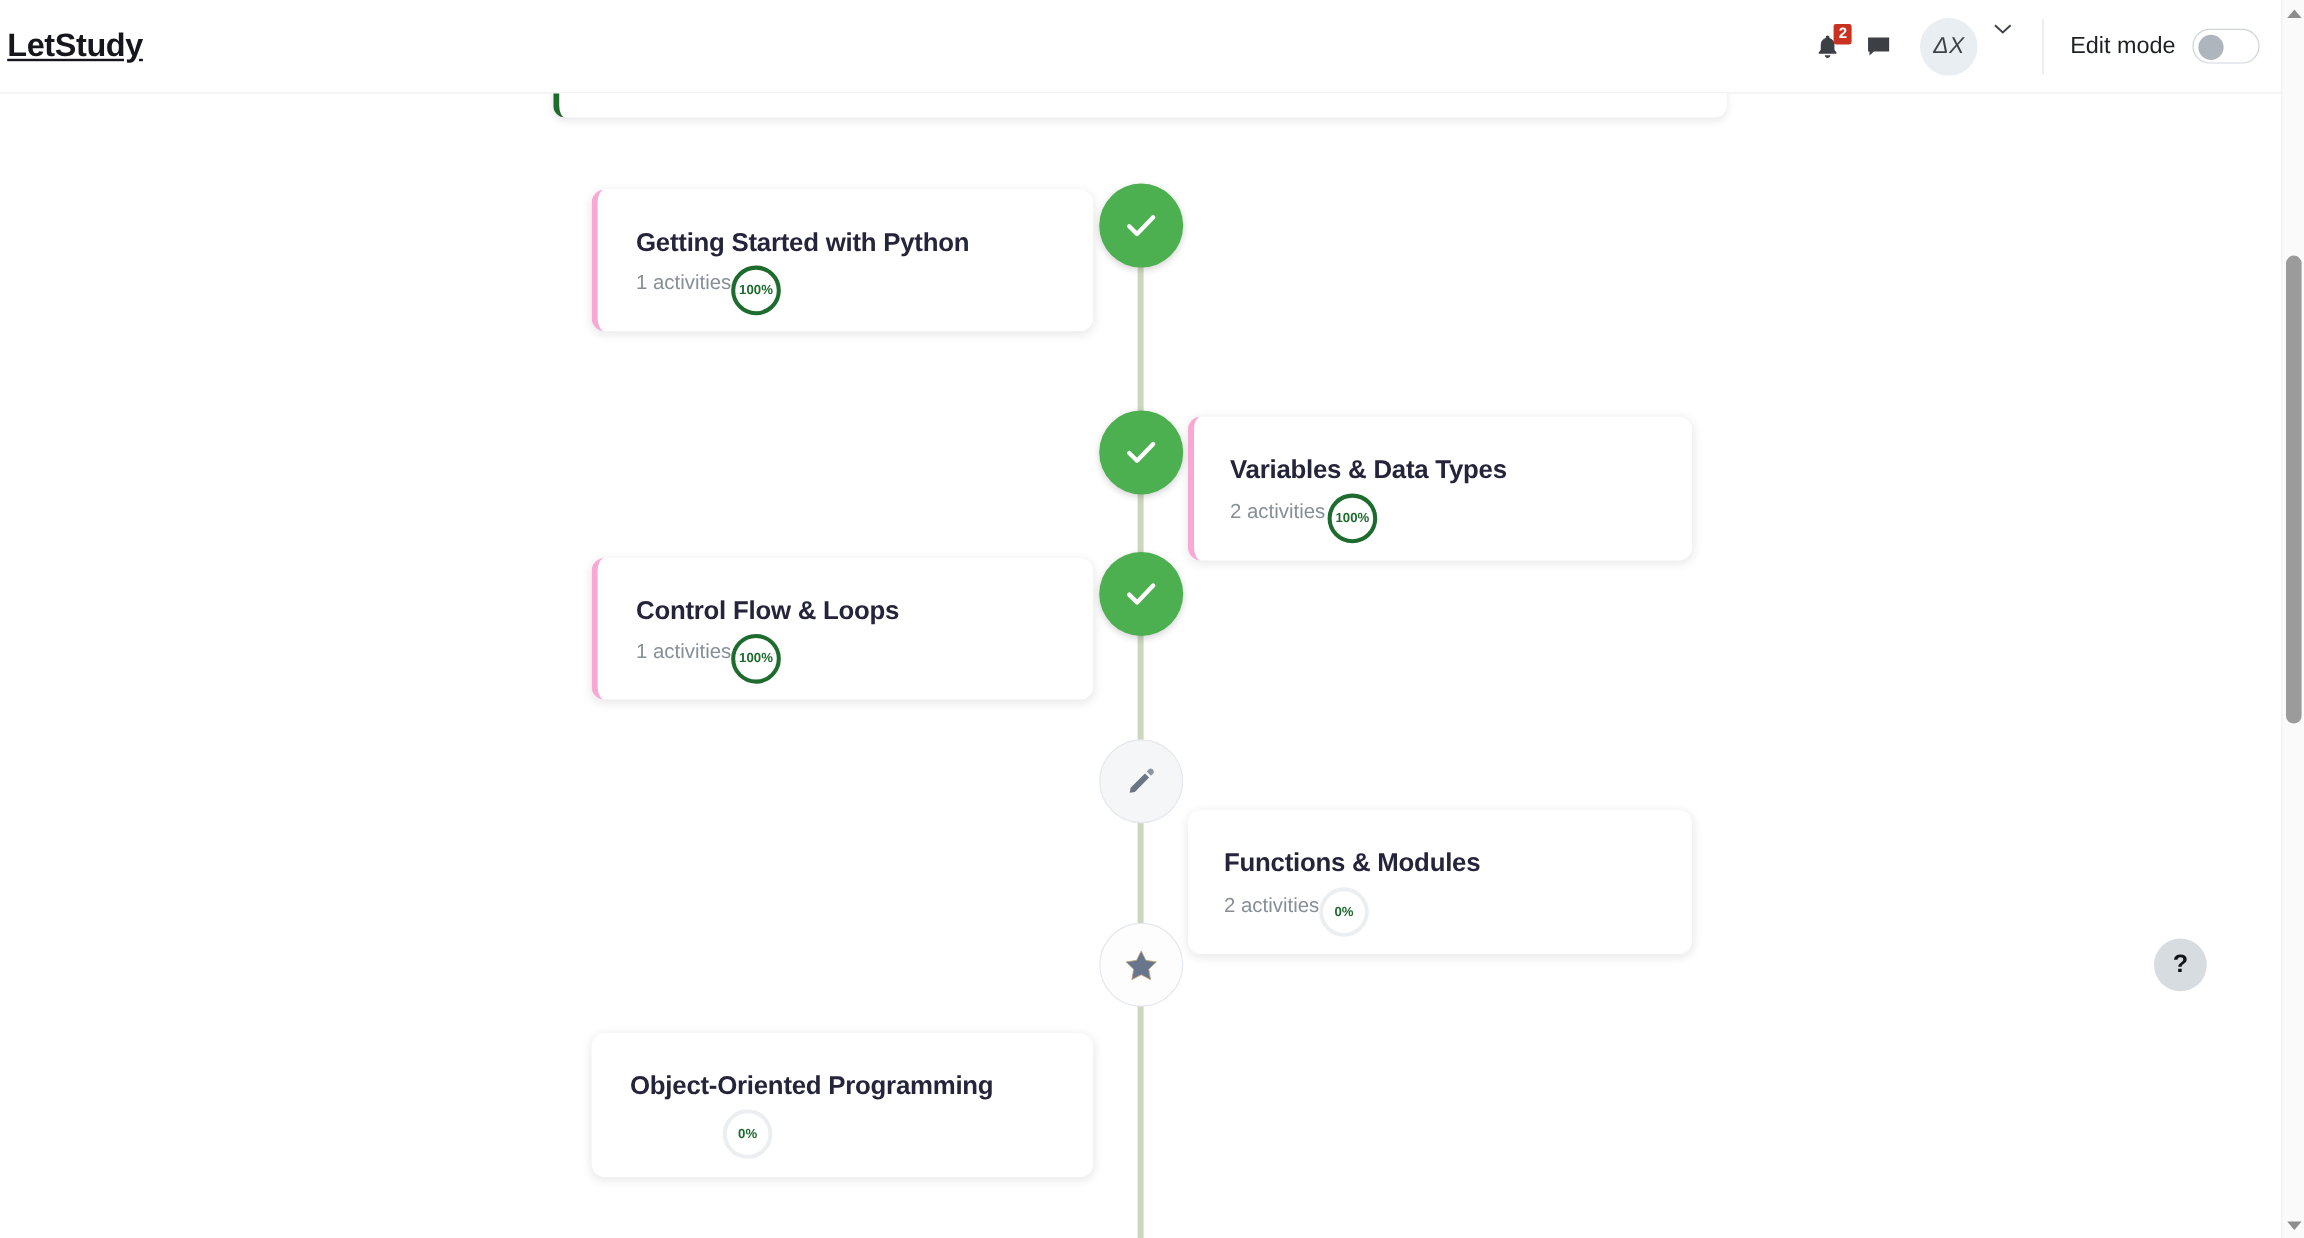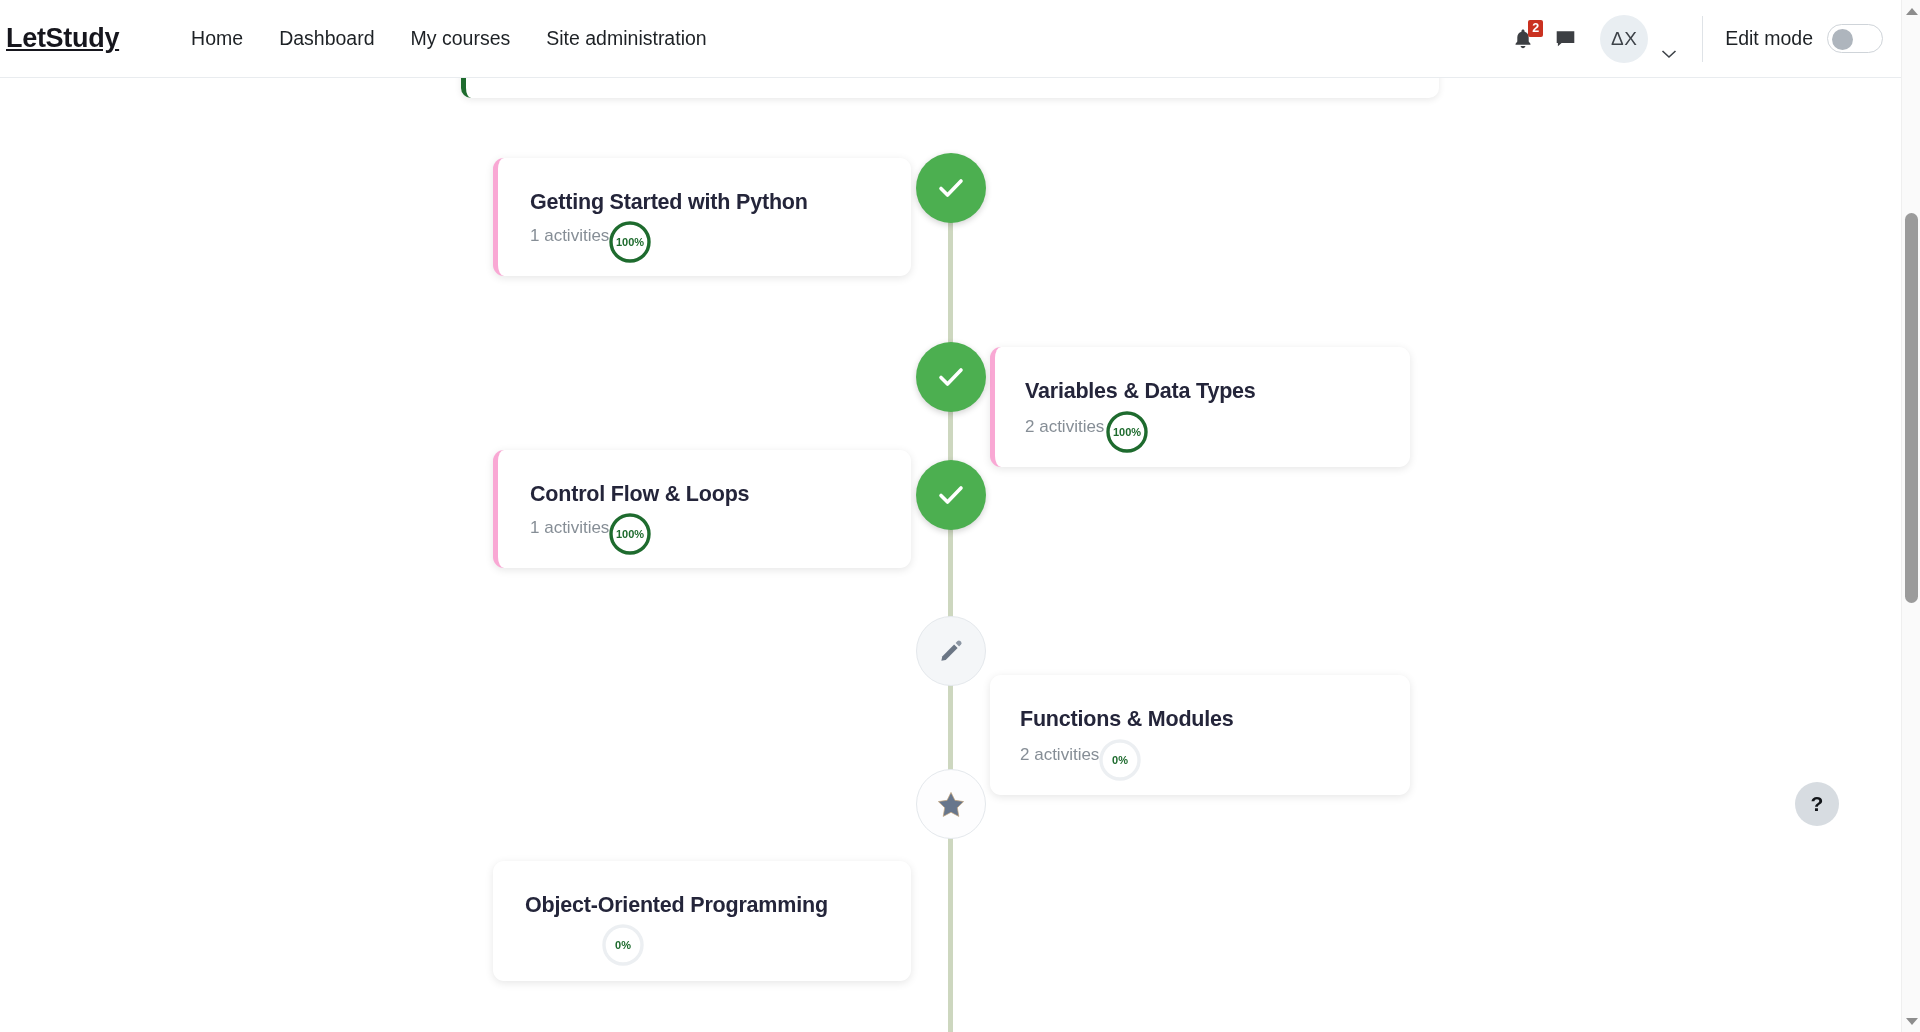--- a/index.html
+++ b/index.html
@@ -56,22 +56,22 @@
     color: #fff;
     font-size: 12.5px;
     font-weight: 600;
     line-height: 1;
     padding: 2px 4px 3px 4px;
     border-radius: 2px;
     min-width: 15px;
     text-align: center;
   }
   .avatar-wrap {
-    display: flex; align-items: flex-end;
-    margin-left: 14px; cursor: pointer;
+    display: flex; align-items: flex-start;
+    margin-left: 14px; cursor: pointer; font-style: italic;
   }
   .avatar {
     width: 48px; height: 48px;
     border-radius: 50%;
     background: #e9eef2;
     display: flex; align-items: center; justify-content: center;
     font-size: 19px;
     color: #3d4248;
     letter-spacing: 0.5px;
   }
@@ -269,26 +269,20 @@
     border-radius: 7px;
     cursor: pointer;
   }
 </style>
 </head>
 <body>
 
 <div class="navbar">
   <a class="brand" href="#">LetStudy</a>
 
-  <nav class="nav-links">
-    <a class="nav-link" href="#">Home</a>
-    <a class="nav-link" href="#">Dashboard</a>
-    <a class="nav-link" href="#">My courses</a>
-    <a class="nav-link" href="#">Site administration</a>
-  </nav>
 
   <div class="nav-right">
 
     <button class="icon-btn">
       <svg class="bell-svg" width="20" height="22" viewBox="0 0 20 22">
         <path d="M10 1.6c-.85 0-1.55.7-1.55 1.55v.6C5.9 4.4 4.3 6.6 4.3 9.3v4.1l-1.7 2.4c-.3.43 0 1.03.53 1.03h13.74c.53 0 .83-.6.53-1.03l-1.7-2.4V9.3c0-2.7-1.6-4.9-4.15-5.55v-.6c0-.85-.7-1.55-1.55-1.55z"></path>
         <path d="M7.6 18.1c.2 1.3 1.25 2.2 2.4 2.2s2.2-.9 2.4-2.2H7.6z"></path>
       </svg>
       <span class="badge">2</span>
     </button>
@@ -364,21 +358,21 @@
         </svg>
         <span class="ring-label">100%</span>
       </div>
     </div>
     <div class="node done" style="left:916px; top:264px;">
       <svg width="30" height="22" viewBox="0 0 30 22" fill="none" stroke-width="3.6" stroke-linecap="round" stroke-linejoin="round">
         <path d="M5 11.5 L11.5 18 L25 4"></path>
       </svg>
     </div>
 
-    <div class="card left completed" style="top:372px; height:118px;">
+    <div class="card left completed" style="top:387px; height:118px;">
       <div class="title">Control Flow &amp; Loops</div>
       <div class="meta">1 activities</div>
       <div class="ring" style="left:110px; top:62px;">
         <svg width="44" height="44" viewBox="0 0 44 44">
           <circle cx="22" cy="22" r="19" fill="none" stroke="#1e6b2e" stroke-width="3.4"></circle>
         </svg>
         <span class="ring-label">100%</span>
       </div>
     </div>
     <div class="node done" style="left:916px; top:382px;">

